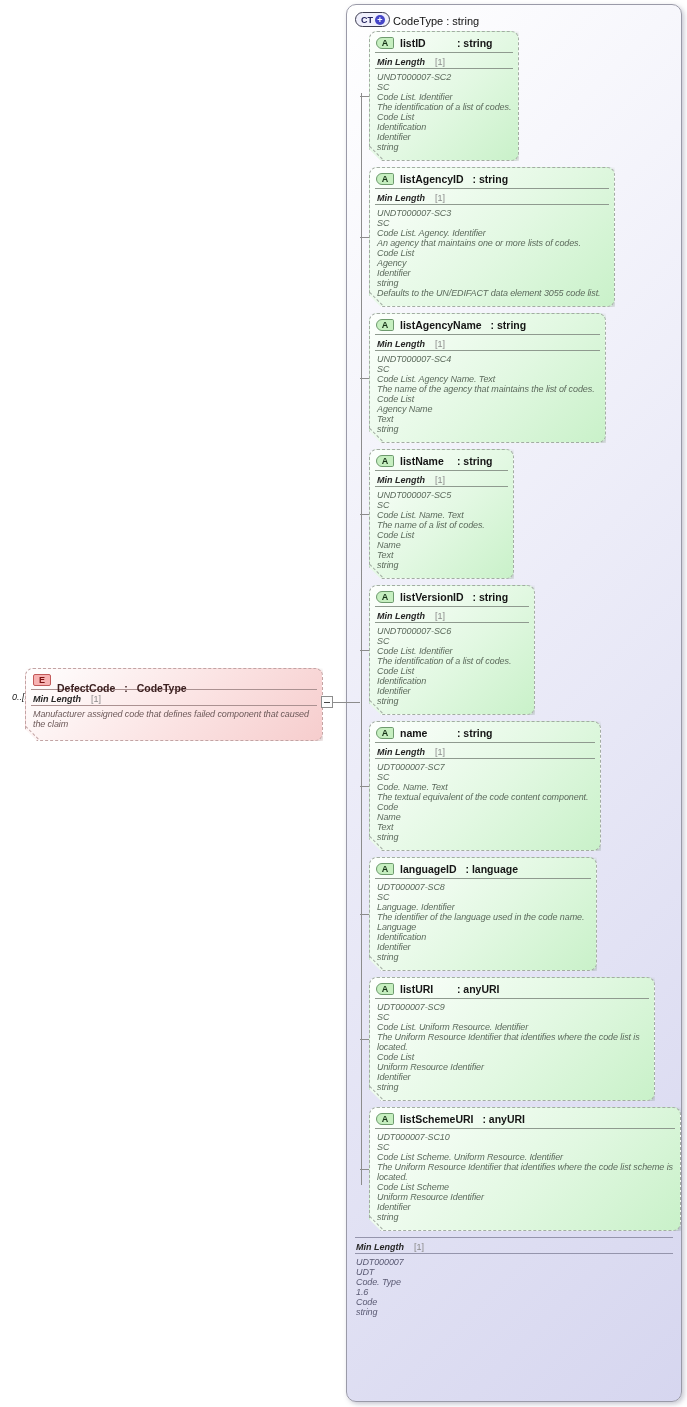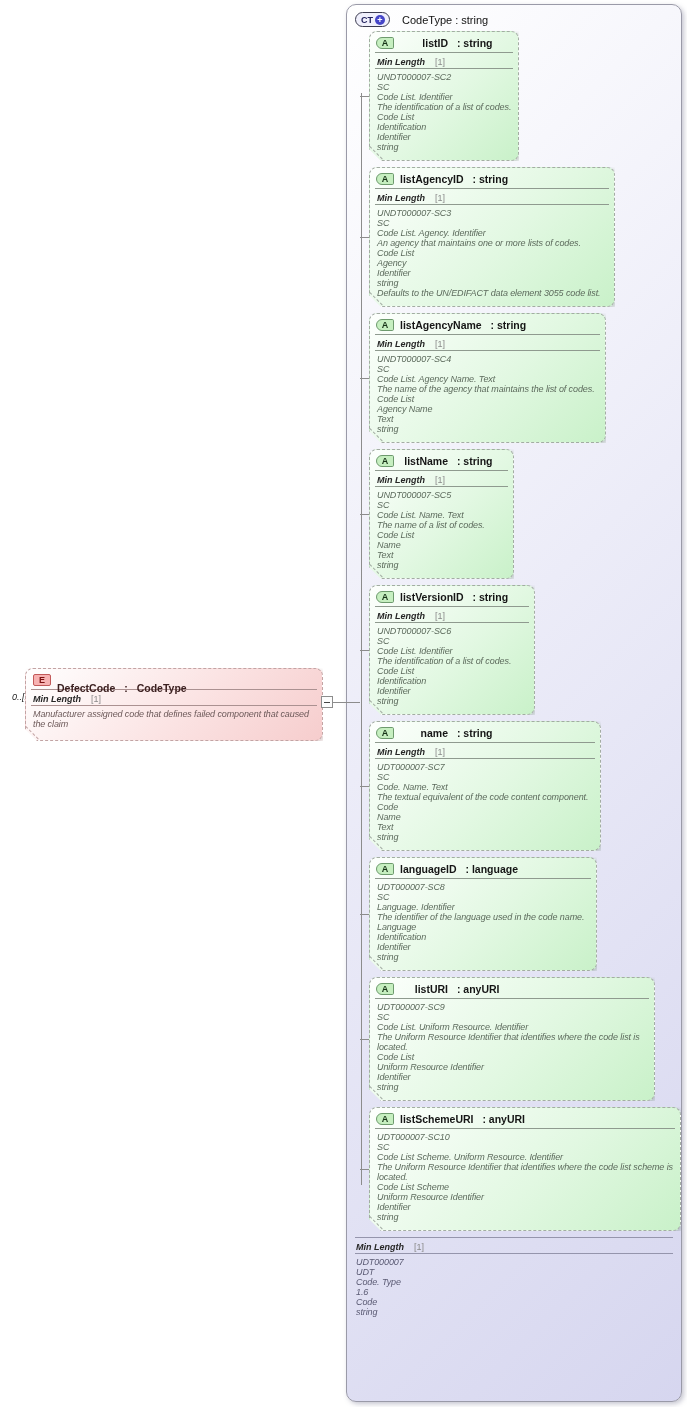--- a/index.html
+++ b/index.html
@@ -5,21 +5,21 @@
   * { margin:0; padding:0; box-sizing:border-box; }
   html,body { width:687px; height:1407px; background:#ffffff;
     font-family:"Liberation Sans","DejaVu Sans",sans-serif; }
   .canvas { position:relative; width:687px; height:1407px; overflow:hidden; }
 
   
   .ct-box { position:absolute; left:346px; top:4px; width:336px; height:1398px;
     border:1px solid #9a9aa8; border-radius:10px;
     background:linear-gradient(135deg,#ffffff 0%,#ececf8 45%,#d6d6ef 100%);
     box-shadow:2px 2px 5px rgba(90,90,120,.35); }
-  .ct-header { display:flex; align-items:center; gap:12px; padding:7px 0 4px 8px; height:26px; }
+  .ct-header { display:flex; align-items:flex-end; gap:3px; padding:7px 0 4px 8px; height:26px; }
   .icon-ct { display:inline-flex; align-items:center; gap:2px; height:15px; padding:0 4px 0 5px;
     border:1px solid #3c3c50; border-radius:8px; background:#f0f0fc;
     font-size:9px; font-weight:bold; color:#23235e; }
   .icon-ct .plus { display:inline-flex; align-items:center; justify-content:center;
     width:10px; height:10px; border-radius:50%; background:#4646c8; color:#fff;
     font-size:9px; font-weight:bold; line-height:10px; }
   .ct-title { font-size:11px; font-weight:normal; color:#111; }
 
   
   .spine { position:absolute; left:14px; top:88px; height:1092px; width:1px; background:#8c8c8c; }
@@ -31,21 +31,21 @@
   .attr-box { position:relative; border:1px dashed #a3aca3; border-radius:8px 8px 8px 0;
     background:linear-gradient(135deg,#fdfffd 0%,#e2f8e2 55%,#c9f1c9 100%);
     box-shadow:2px 2px 4px rgba(100,130,100,.30);
     clip-path:polygon(0 0,100% 0,100% 100%,12px 100%,0 calc(100% - 12px)); }
   .fold { position:absolute; left:0; bottom:13px; width:18px; height:0;
     border-top:1px dashed #a3aca3; transform:rotate(45deg); transform-origin:0 0; }
   .attr-header { display:flex; align-items:center; gap:6px; padding:4px 6px 3px 6px; height:20px; }
   .icon-a { display:inline-flex; align-items:center; justify-content:center;
     width:18px; height:12px; border:1px solid #6d9a6d; border-radius:7px 2px 2px 7px;
     background:#c6efc0; font-size:9px; font-weight:bold; color:#173317; flex:none; }
-  .attr-name { font-size:10.5px; font-weight:bold; color:#151515; min-width:48px; white-space:pre;text-align:right; }
+  .attr-name { font-size:10.5px; font-weight:bold; color:#151515; min-width:48px; white-space:pre; }
   .attr-type { font-size:10.5px; font-weight:bold; color:#151515; white-space:pre; }
   .sep { border-top:1px solid #8f9a8f; margin:0 5px; height:0; }
   .facet-row { display:flex; padding:2px 7px 1px 7px; height:15px; align-items:flex-end; }
   .facet-name { font-size:9px; font-style:italic; font-weight:bold; color:#262626;
     min-width:58px; display:inline-block; }
   .facet-value { font-size:9px; color:#8a8a8a; }
   .doc { padding:3px 6px 8px 7px; font-size:9px; font-style:italic; color:#5d6b5d;
     line-height:10px; letter-spacing:-0.1px; }
   .doc div { min-height:10px; }
 

